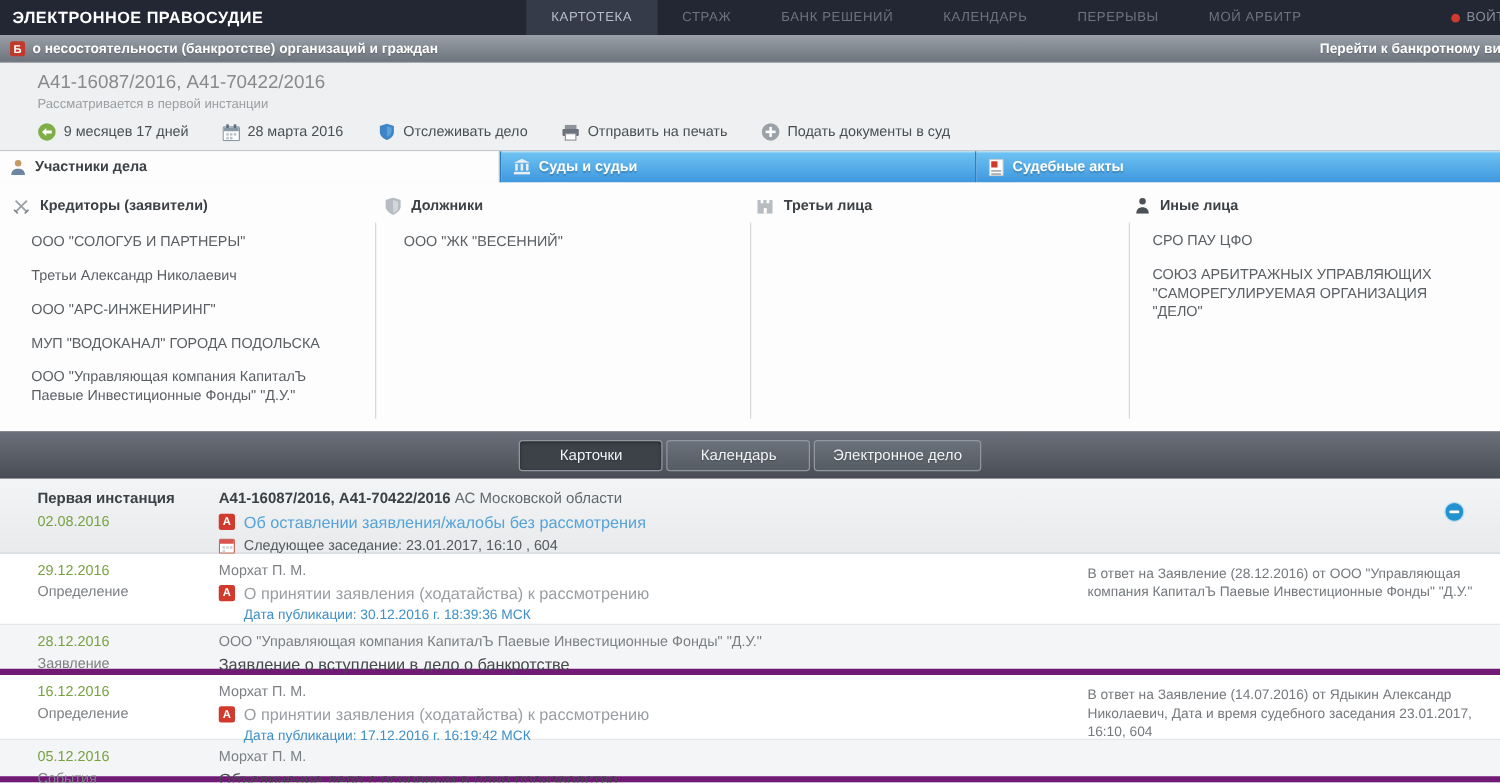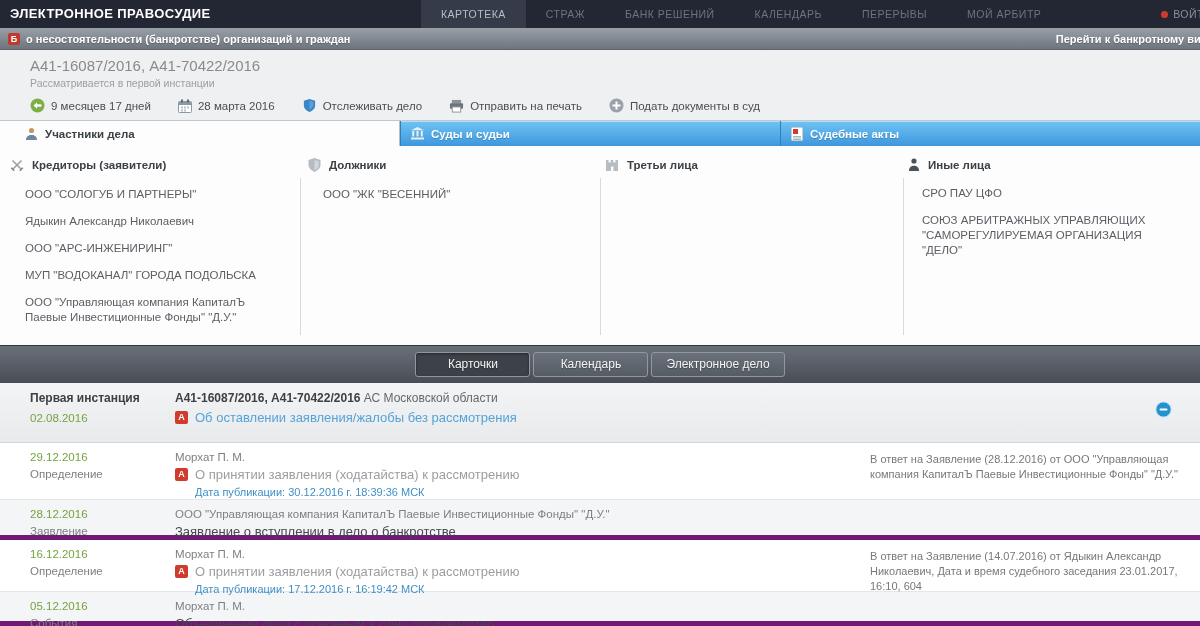--- a/index.html
+++ b/index.html
@@ -26,21 +26,21 @@
   .case-head { height:70px; padding:7px 0 0 30px; }
   .case-title { font-size:15px; color:#8a8a8a; font-weight:normal; }
   .case-status { font-size:10.5px; color:#9b9fa3; margin-top:3px; }
   .toolbar { display:flex; gap:27px; margin-top:9px; align-items:center; }
   .tool { display:flex; align-items:center; gap:6px; font-size:11.5px; color:#4a4f54; cursor:pointer; }
   .tool svg, .tool .ic { flex:0 0 auto; }
 
   
   .tabs { height:26px; display:flex; border-top:1px solid #c3c7cb; }
   .tab { font-size:11.5px; font-weight:bold; display:flex; align-items:center; gap:7px; cursor:pointer; }
-  .tab.white { width:400px; background:#fdfdfd; color:#3c4146; padding-left:25px; border-right:1px solid #b9bdc1; }
+  .tab.white { width:400px; background:#fdfdfd; color:#3c4146; padding-left:8px; border-right:1px solid #b9bdc1; }
   .tab.blue  { background:linear-gradient(#6fc4f2,#3e97de); color:#fff; padding-left:10px; box-shadow:inset 0 1px 0 rgba(255,255,255,.45); border-left:1px solid #2f7fc0; text-shadow:0 1px 1px rgba(0,0,0,.2); }
   .tab.blue.mid { width:380px; }
   .tab.blue.last { flex:1; }
 
   
   .participants { height:199px; background:#fdfdfd; position:relative; padding-top:12px;text-decoration:underline; }
   .p-col { position:absolute; top:12px; }
   .p-head { display:flex; align-items:center; gap:8px; font-size:11.5px; font-weight:bold; color:#3c4146; }
   .p-list { margin-top:15px; }
   .p-item { font-size:11.5px; color:#5a5f64; line-height:15px; margin-bottom:12px; cursor:pointer; }
@@ -201,21 +201,21 @@
             </g>
             <g stroke="#7c838a" stroke-width="1.4">
               <line x1="9.8" y1="12.8" x2="12.8" y2="9.8"></line>
               <line x1="1.2" y1="9.8" x2="4.2" y2="12.8"></line>
             </g>
           </svg>
         <span>Кредиторы (заявители)</span>
       </div>
       <div class="p-list" style="padding-left:15px; width:265px">
         <div class="p-item">ООО "СОЛОГУБ И ПАРТНЕРЫ"</div>
-        <div class="p-item">Ядыкин Александр Николаевич</div>
+        <div class="p-item">Третьи Александр Николаевич</div>
         <div class="p-item">ООО "АРС-ИНЖЕНИРИНГ"</div>
         <div class="p-item">МУП "ВОДОКАНАЛ" ГОРОДА ПОДОЛЬСКА</div>
         <div class="p-item">ООО "Управляющая компания КапиталЪ Паевые Инвестиционные Фонды" "Д.У."</div>
       </div>
     </div>
 
     <div class="p-col" style="left:308px; width:280px">
       <div class="p-head">
         <svg width="13" height="14" viewBox="0 0 13 14">
             <path d="M6.5 0l6 2v5c0 3.5-3.2 5.5-6 7-2.8-1.5-6-3.5-6-7V2z" fill="#b6bcc2"></path>
@@ -272,20 +272,33 @@
         </div>
         <div class="t-main">
           <div class="case-line">
             <b>А41-16087/2016, А41-70422/2016</b>
             <span>АС Московской области</span>
           </div>
           <div class="act-line">
             <span class="pdf-ico">A</span>
             <span class="act-link">Об оставлении заявления/жалобы без рассмотрения</span>
           </div>
+          <div class="sess-line">
+            <svg width="13" height="13">
+                <rect x="0.5" y="1.5" width="12" height="11" rx="1" fill="#fff" stroke="#c66a5e"></rect>
+                <rect x="1" y="2" width="11" height="3" fill="#d9534f"></rect>
+                <g fill="#c9ced3">
+                  <rect x="3" y="7" width="2" height="2"></rect>
+                  <rect x="6" y="7" width="2" height="2"></rect>
+                  <rect x="9" y="7" width="2" height="2"></rect>
+                  <rect x="3" y="10" width="2" height="1.5"></rect>
+                </g>
+              </svg>
+            <span>Следующее заседание: 23.01.2017, 16:10 , 604</span>
+          </div>
         </div>
         <span class="collapse">
           <svg width="17" height="17">
               <circle cx="8.5" cy="8.5" r="7.6" fill="#2592d0" stroke="#bfe0f2" stroke-width="1"></circle>
               <rect x="4.5" y="7.4" width="8" height="2.2" rx="1" fill="#fff"></rect>
             </svg>
         </span>
       </div>
     </div>
 

